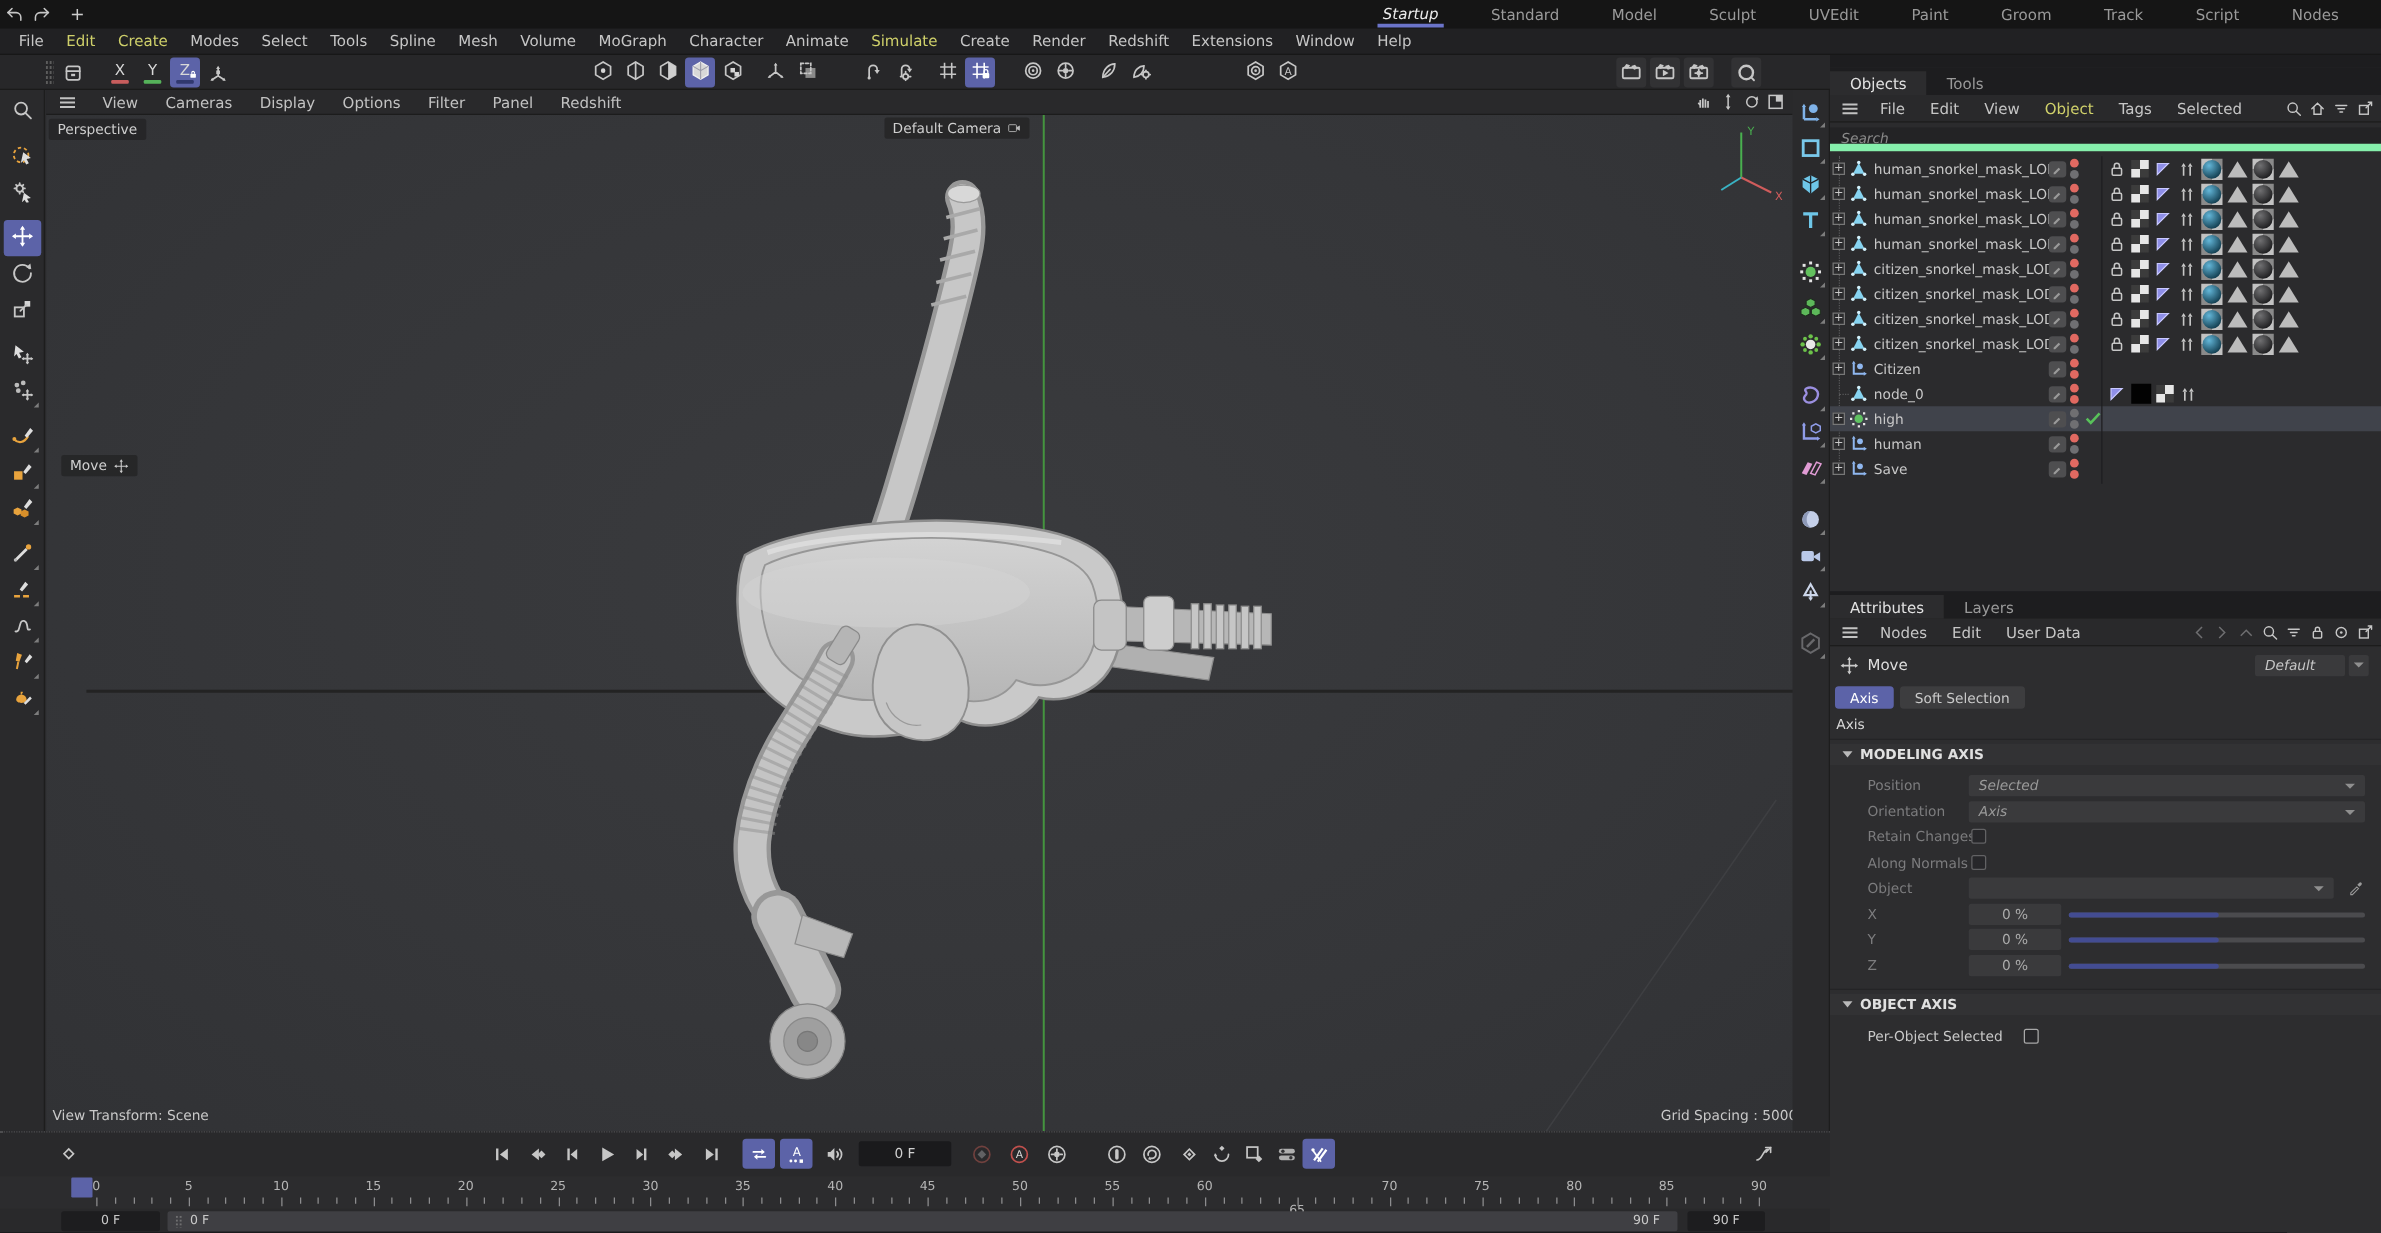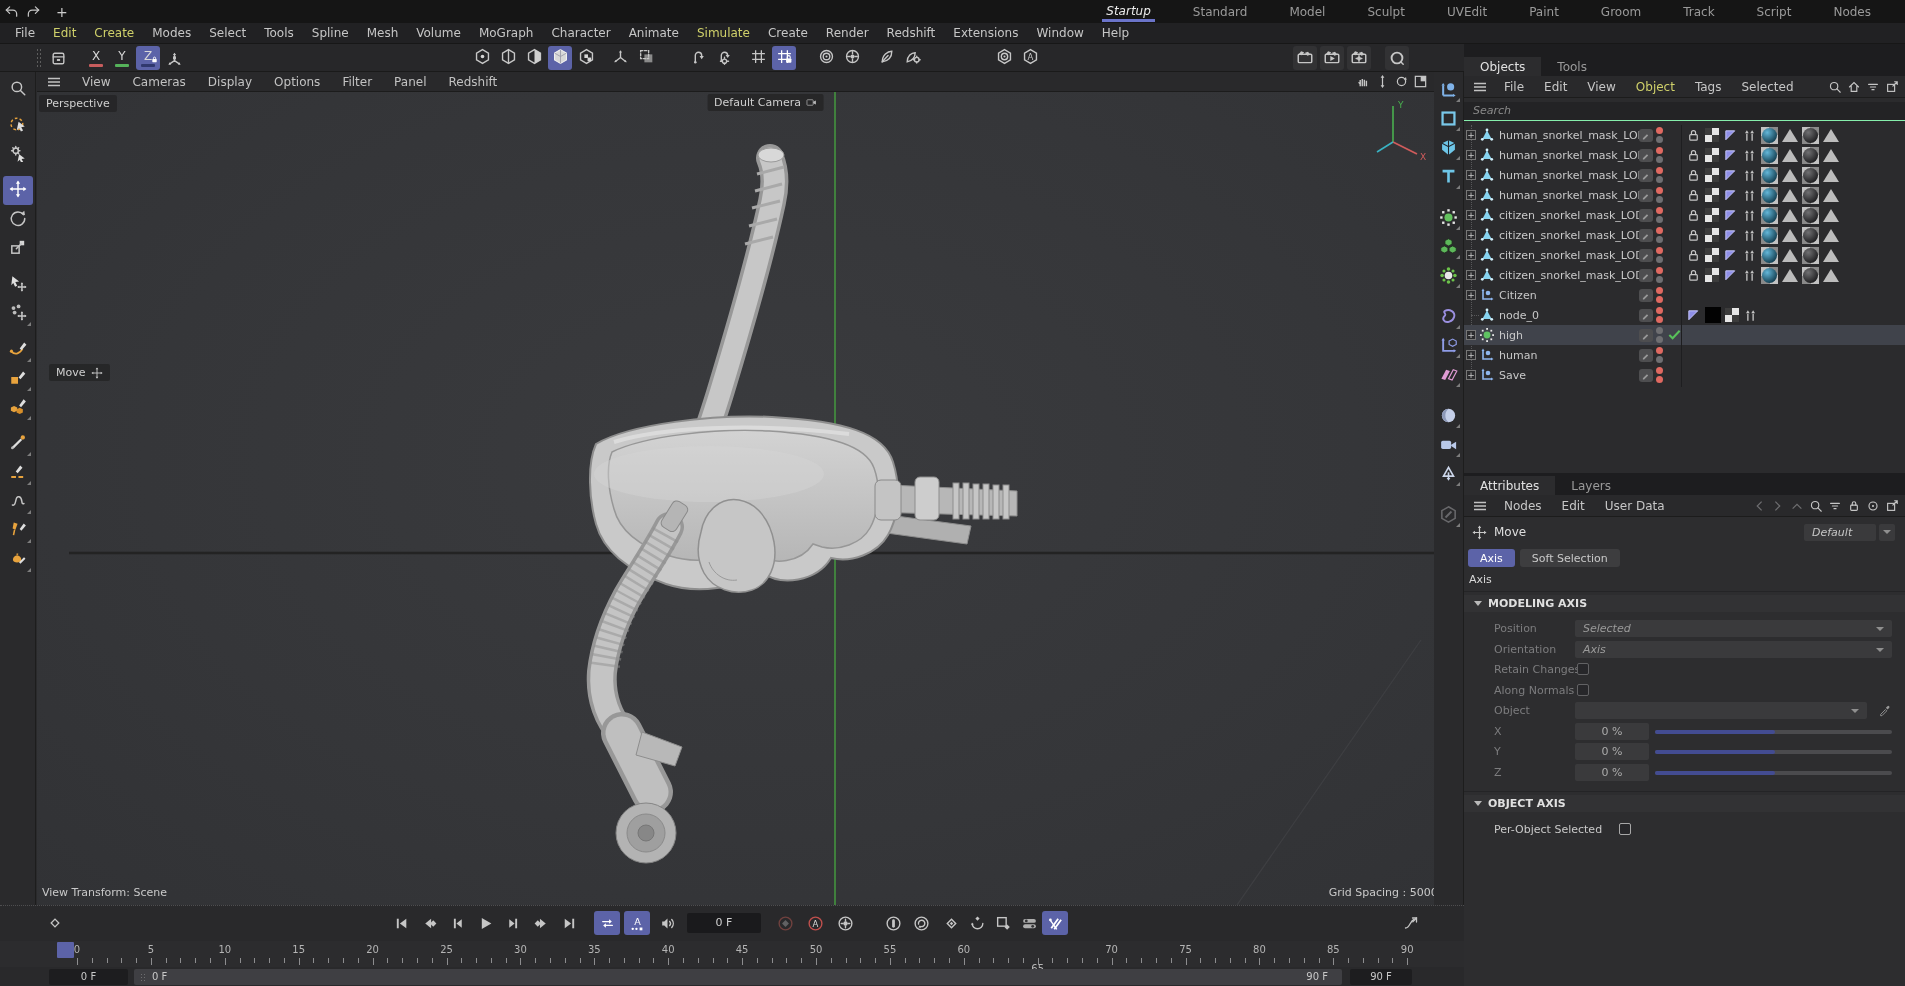--- a/index.html
+++ b/index.html
@@ -55,21 +55,21 @@
   .dock-btn.gstart{margin-top:12px;}
   
   #right-panel{position:absolute;left:1464px;top:44px;width:441px;height:942px;background:#2b2b2d;}
   .ptabbar{background:#1d1d1f;display:flex;align-items:flex-end;height:22px;}
   .ptab{padding:3px 16px;font-size:12px;color:#9a9a9a;height:19px;box-sizing:border-box;}
   .ptab.active{background:#2c2c2e;color:#e2e2e2;}
   .pmenu{height:22px;display:flex;align-items:center;background:#29292b;border-bottom:1px solid #1c1c1c;box-sizing:border-box;position:relative;}
   .pmenu .menu-item{padding:0 10px;}
   .pmenu-icons{position:absolute;right:6px;display:flex;gap:5px;align-items:center;}
   #objects-panel{position:absolute;left:0;top:0;width:441px;height:429px;}
-  #obj-search{position:absolute;left:0;top:58px;width:441px;height:19px;background:#232325;border-bottom:1px solid #86efac;box-sizing:border-box;color:#8a8a8a;font-style:italic;padding:2px 0 0 9px;font-size:11px;}
+  #obj-search{position:absolute;left:0;top:58px;width:441px;height:19px;background:#232325;border-bottom:6px solid #86efac;box-sizing:border-box;color:#8a8a8a;font-style:italic;padding:2px 0 0 9px;font-size:11px;}
   #obj-rows{position:absolute;left:0;top:81px;width:441px;height:262px;}
   #obj-rows::before{content:'';position:absolute;left:7px;top:0;height:250px;border-left:1px dotted #58585a;}
   #obj-rows::after{content:'';position:absolute;left:217px;top:0;height:262px;border-left:1px solid #1e1e20;}
   .obj-row{position:relative;height:20px;}
   .obj-row.selected{background:#40434b;}
   .exp{position:absolute;left:2px;top:5px;width:10px;height:10px;border:1px solid #777;background:#2b2b2d;color:#c9c9c9;font-size:9px;line-height:9px;text-align:center;box-sizing:border-box;}
   .treedash{position:absolute;left:7px;top:10px;width:8px;border-top:1px dotted #58585a;}
   .oicon{position:absolute;left:15px;top:2px;width:16px;height:16px;}
   .oname{position:absolute;left:35px;top:4px;color:#c8c8c8;font-size:11px;white-space:nowrap;}
   .pencil{position:absolute;left:175px;top:4px;width:14px;height:13px;border-radius:3px;background:#4e4e50;display:flex;align-items:center;justify-content:center;}

